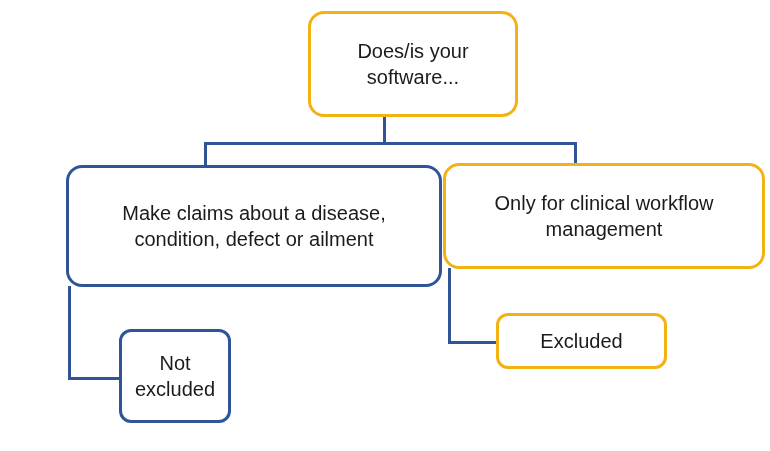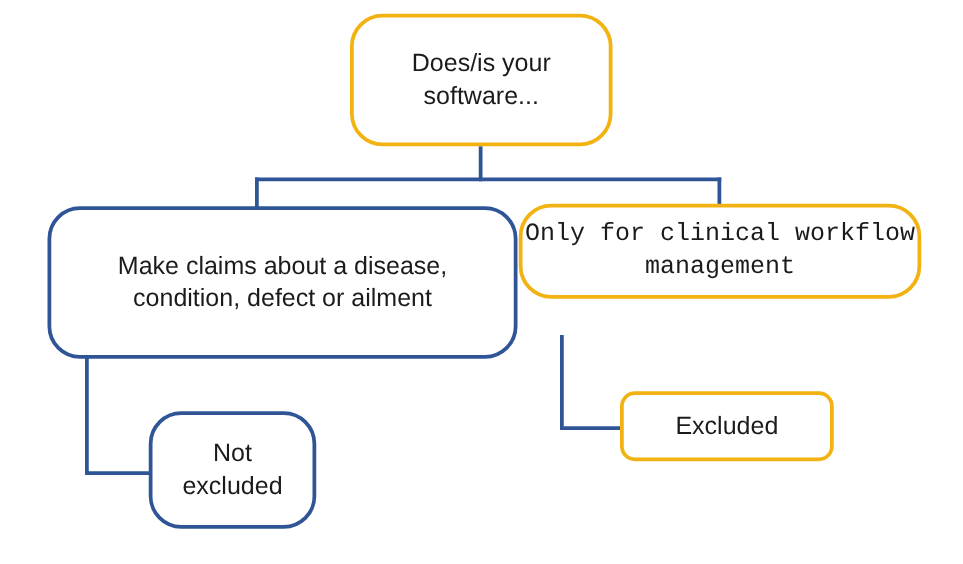--- a/index.html
+++ b/index.html
@@ -24,34 +24,34 @@
     justify-content: center;
     text-align: center;
     color: var(--text, #1b1b1b);
     font-size: 20px;
     line-height: 1.32;
     white-space: pre-line;
     z-index: 2;
   }
   .node.gold { border: 3px solid var(--gold, #F2B211); }
   .node.blue { border: 3px solid var(--blue, #2F5597); }
-  .r16 { border-radius: 26px; }
+  .r16 { border-radius: 16px; margin-left: 28px; }
   .r12 { border-radius: 12px; }
 
   .connector {
     position: absolute;
     background: var(--connector, #2F5597);
     z-index: 1;
   }
 
   
   #node-root      { left: 280px; top: 11px;  width: 210px; height: 106px; }
   #node-claims    { left: 38px;  top: 165px; width: 376px; height: 122px; }
-  #node-workflow  { left: 415px; top: 163px; width: 322px; height: 76px; font-family: Liberation Mono, monospace; }
-  #node-notexcl   { left: 119px; top: 329px; width: 134px; height: 94px; border-radius: 26px;  }
+  #node-workflow  { left: 415px; top: 163px; width: 322px; height: 106px; }
+  #node-notexcl   { left: 119px; top: 329px; width: 112px; height: 94px;  }
   #node-excl      { left: 496px; top: 313px; width: 171px; height: 56px;  }
 
   
   #c-root-stub    { left: 383px; top: 117px; width: 3px;   height: 28px; }
   #c-branch-bar   { left: 204px; top: 142px; width: 373px; height: 3px;  }
   #c-left-stub    { left: 204px; top: 142px; width: 3px;   height: 24px; }
   #c-right-stub   { left: 574px; top: 142px; width: 3px;   height: 22px; }
   #c-claims-v     { left: 68px;  top: 286px; width: 3px;   height: 94px; }
   #c-claims-h     { left: 68px;  top: 377px; width: 52px;  height: 3px;  }
   #c-workflow-v   { left: 448px; top: 268px; width: 3px;   height: 76px; }

